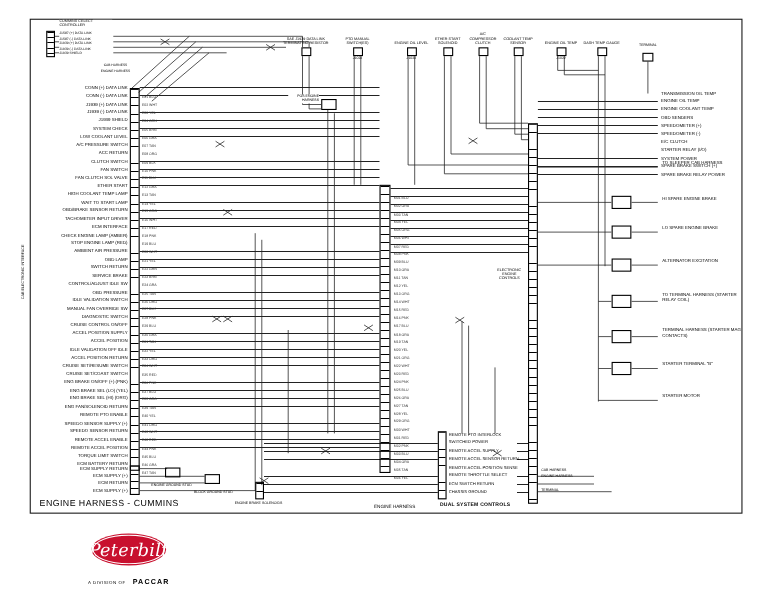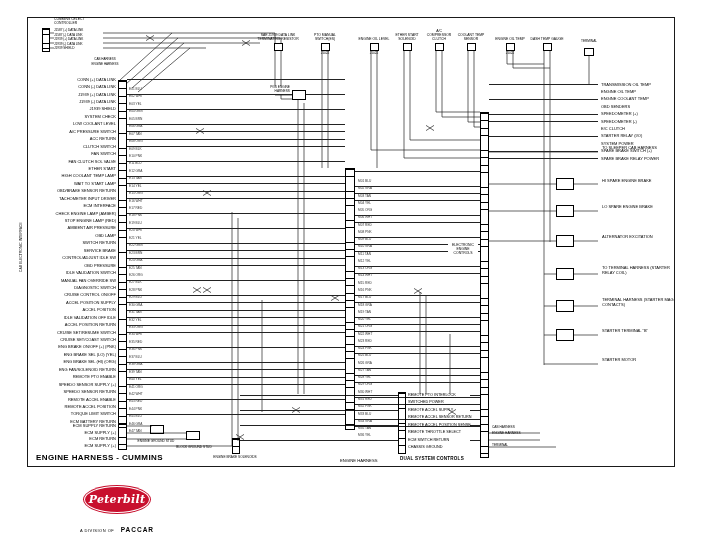--- a/index.html
+++ b/index.html
@@ -99,26 +99,26 @@
   .cap-dual{left:400px;top:457px;width:90px;font-size:4.6px;font-weight:bold;letter-spacing:.2px;}
   .cap-ehb{left:340px;top:459px;width:56px;font-size:4.2px;}
   .cap-rot{left:20px;top:272px;transform:rotate(-90deg);transform-origin:0 0;font-size:3.4px;white-space:nowrap;}
   .cap-hdr{left:54px;top:18px;width:48px;font-size:3.4px;background:#fff;}
   .tl-pins{position:absolute;left:54px;top:28px;width:48px;background:#fff;}
   .tl-pins div{font-size:3.1px;line-height:4.6px;white-space:nowrap;}
   .cap-devA{left:136px;top:440px;width:40px;text-align:center;}
   .cap-devB{left:174px;top:446px;width:40px;text-align:center;}
   .cap-devC{left:208px;top:456px;width:54px;text-align:center;}
 
-  .title{position:absolute;left:36px;top:453px;font-size:8px;font-weight:bold;letter-spacing:.4px;}
+  .title{position:absolute;left:36px;top:453px;font-size:8px;font-weight:normal;letter-spacing:.4px;}
 
   
   .logo{position:absolute;left:84px;top:486px;width:66px;height:27px;background:#c8102e;border-radius:50%;
         display:flex;align-items:center;justify-content:center;box-shadow:inset 0 0 0 1px #fff,0 0 0 1px #c8102e;}
-  .logo span{color:#fff;font-family:"DejaVu Serif",serif;font-style:italic;font-weight:bold;font-size:11px;letter-spacing:.3px;}
+  .logo span{color:#fff;font-family:"DejaVu Serif",serif;font-style:italic;font-weight:normal;font-size:16px;letter-spacing:.3px;}
   .division{position:absolute;left:62px;top:518px;width:110px;text-align:center;}
   .division .pre{font-size:4px;letter-spacing:.5px;}
   .division .nm{font-size:6.5px;font-weight:bold;letter-spacing:1px;margin-left:2px;}
 </style>
 </head>
 <body>
 
 <div class="page">
 
   <svg class="deco" viewBox="0 0 702 538" stroke="#222" stroke-width="0.7" fill="none">

